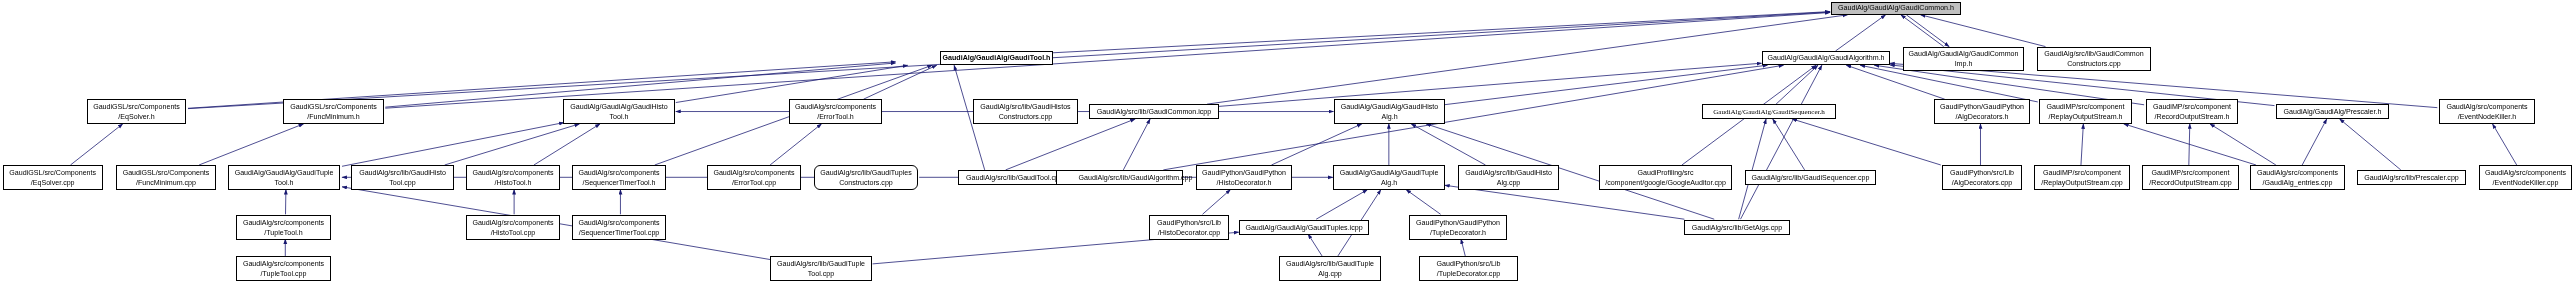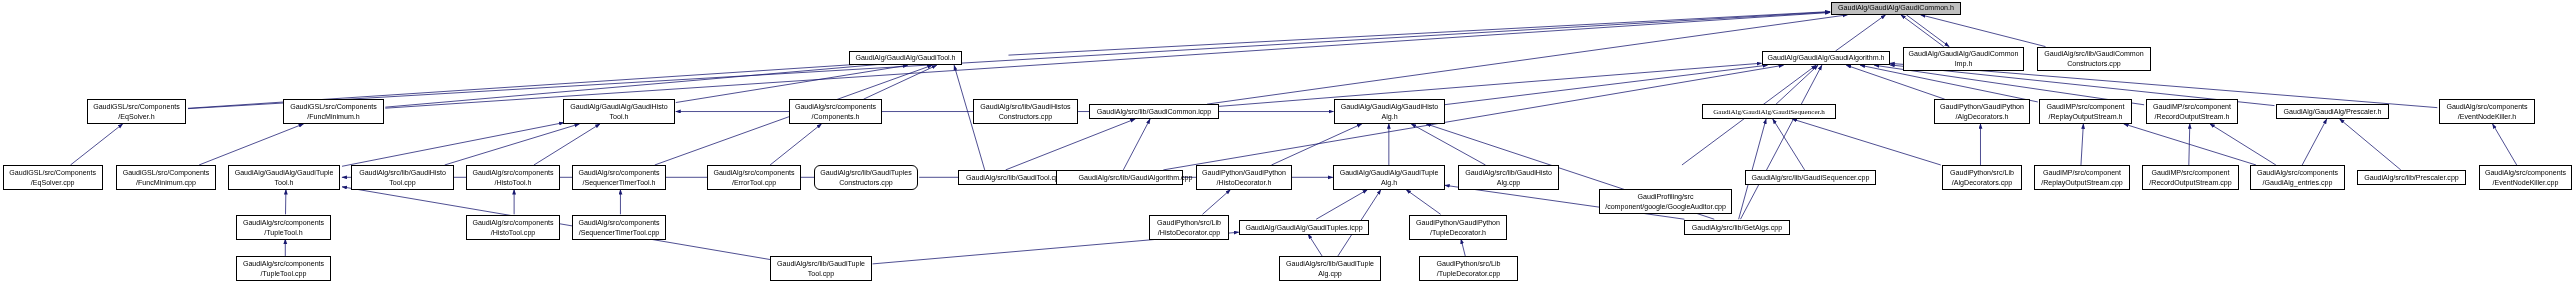--- a/index.html
+++ b/index.html
@@ -94,21 +94,21 @@
         <path d="M4196.5,301.0 L4241.3,217.0" stroke="#191970" stroke-width="1.4" fill="none" marker-end="url(#arrow)"></path>
         <path d="M4376.3,310.0 L4264.7,217.0" stroke="#191970" stroke-width="1.4" fill="none" marker-end="url(#arrow)"></path>
         <path d="M4587.8,301.0 L4543.7,226.0" stroke="#191970" stroke-width="1.4" fill="none" marker-end="url(#arrow)"></path>
         <path d="M3069.3,400.0 L2632.0,338.0" stroke="#191970" stroke-width="1.4" fill="none" marker-end="url(#arrow)"></path>
       </g>
   </svg>
   <div id="nodes">
       <div class="node highlight" style="left: 1831px; top: 1.6px; width: 130px; height: 13px;">
         <span>GaudiAlg/GaudiAlg/GaudiCommon.h</span>
       </div>
-      <div class="node" style="left: 849px; top: 51px; width: 113px; height: 14.3px;">
+      <div class="node" style="left: 940px; top: 51px; width: 113px; height: 14.3px; font-weight: bold;">
         <span>GaudiAlg/GaudiAlg/GaudiTool.h</span>
       </div>
       <div class="node" style="left: 1762px; top: 51px; width: 128px; height: 14.3px;">
         <span>GaudiAlg/GaudiAlg/GaudiAlgorithm.h</span>
       </div>
       <div class="node" style="left: 1903px; top: 47px; width: 121px; height: 24px; justify-content: center;">
         <span>GaudiAlg/GaudiAlg/GaudiCommon</span>
         <span>Imp.h</span>
       </div>
       <div class="node" style="left: 2037px; top: 47px; width: 114px; height: 24px;">
@@ -122,21 +122,21 @@
       <div class="node" style="left: 283px; top: 99px; width: 101px; height: 25px;">
         <span>GaudiGSL/src/Components</span>
         <span>/FuncMinimum.h</span>
       </div>
       <div class="node" style="left: 563px; top: 99px; width: 112px; height: 25px;">
         <span>GaudiAlg/GaudiAlg/GaudiHisto</span>
         <span>Tool.h</span>
       </div>
       <div class="node" style="left: 789px; top: 99px; width: 93px; height: 25px;">
         <span>GaudiAlg/src/components</span>
-        <span>/Components.h</span>
+        <span>/ErrorTool.h</span>
       </div>
       <div class="node" style="left: 973px; top: 99px; width: 105px; height: 25px;">
         <span>GaudiAlg/src/lib/GaudiHistos</span>
         <span>Constructors.cpp</span>
       </div>
       <div class="node" style="left: 1089px; top: 104px; width: 130px; height: 15px;">
         <span>GaudiAlg/src/lib/GaudiCommon.icpp</span>
       </div>
       <div class="node" style="left: 1334px; top: 99px; width: 111px; height: 25px;">
         <span>GaudiAlg/GaudiAlg/GaudiHisto</span>
@@ -207,21 +207,21 @@
         <span>/HistoDecorator.h</span>
       </div>
       <div class="node" style="left: 1333px; top: 165px; width: 112px; height: 25px;">
         <span>GaudiAlg/GaudiAlg/GaudiTuple</span>
         <span>Alg.h</span>
       </div>
       <div class="node" style="left: 1458px; top: 165px; width: 101px; height: 25px;">
         <span>GaudiAlg/src/lib/GaudiHisto</span>
         <span>Alg.cpp</span>
       </div>
-      <div class="node" style="left: 1599px; top: 165px; width: 133px; height: 25px; margin-top: 24px;">
+      <div class="node" style="left: 1599px; top: 165px; width: 133px; height: 25px;">
         <span>GaudiProfiling/src</span>
         <span>/component/google/GoogleAuditor.cpp</span>
       </div>
       <div class="node" style="left: 1745px; top: 170px; width: 131px; height: 15px;">
         <span>GaudiAlg/src/lib/GaudiSequencer.cpp</span>
       </div>
       <div class="node" style="left: 1942px; top: 165px; width: 80px; height: 25px;">
         <span>GaudiPython/src/Lib</span>
         <span>/AlgDecorators.cpp</span>
       </div>

